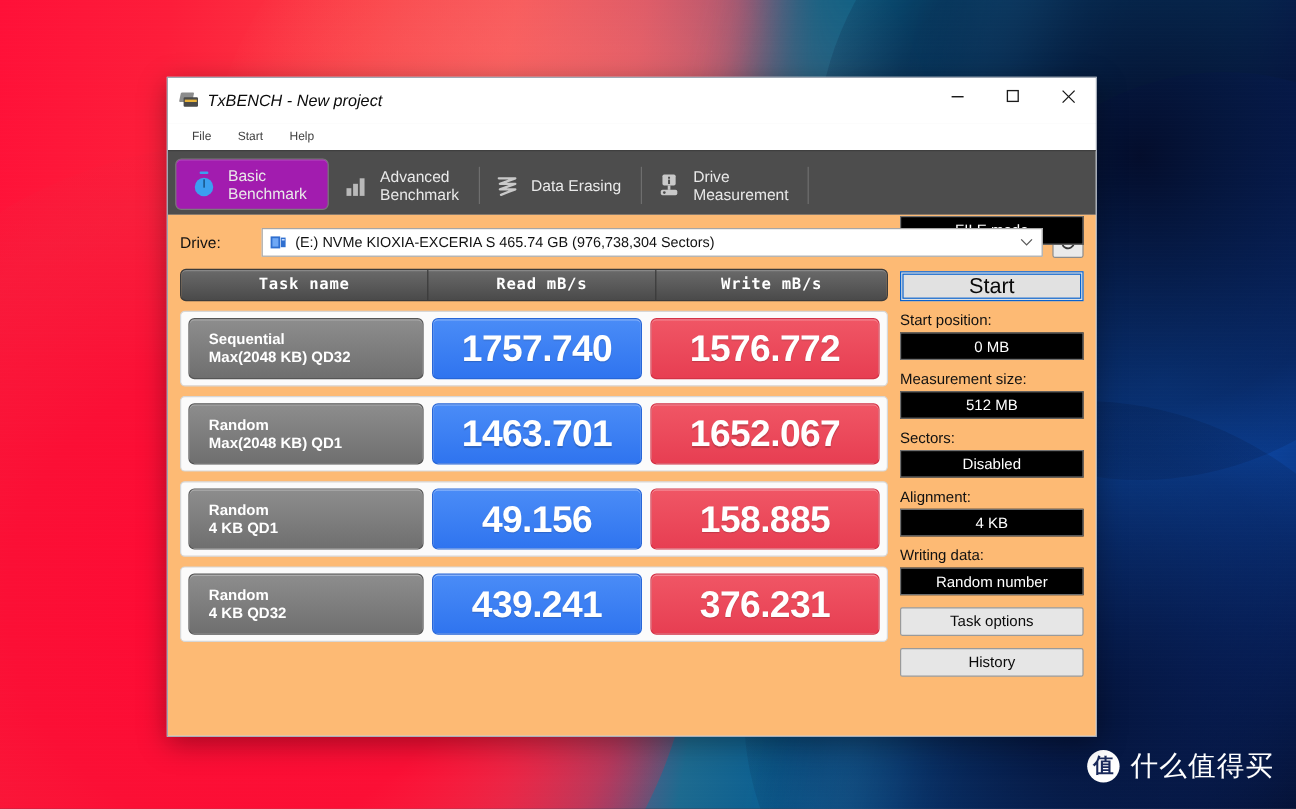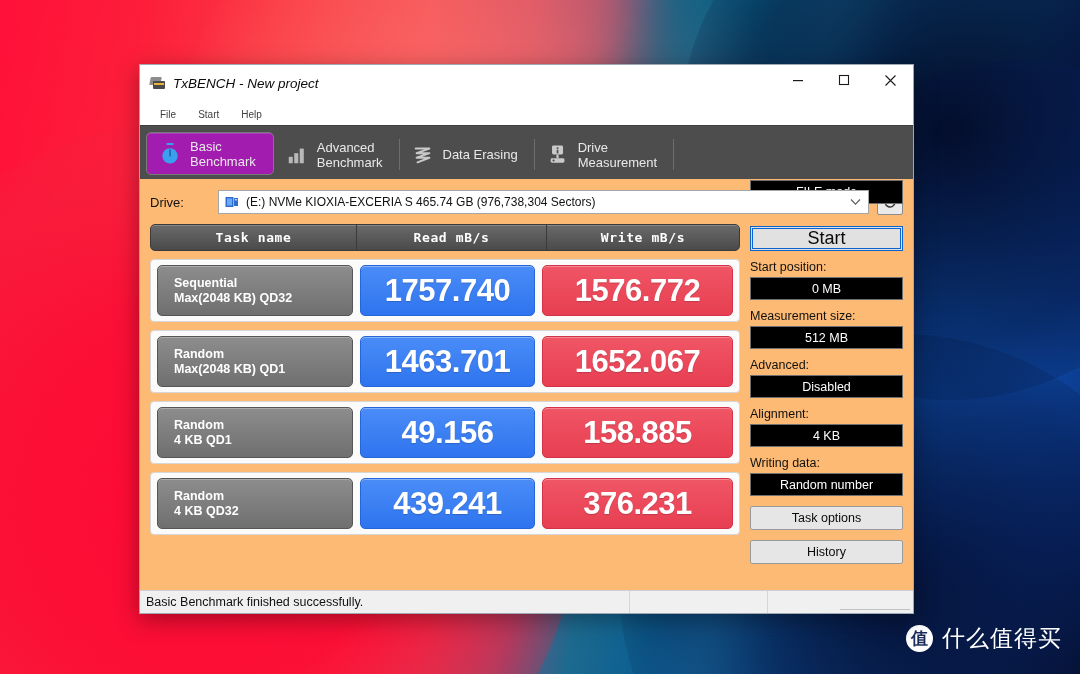--- a/index.html
+++ b/index.html
@@ -463,35 +463,30 @@
       <div class="side-panel">
         <div class="mode-btn">FILE mode</div>
         <div class="start-btn">Start</div>
 
         <div class="side-label">Start position:</div>
         <div class="side-value">0 MB</div>
 
         <div class="side-label">Measurement size:</div>
         <div class="side-value">512 MB</div>
 
-        <div class="side-label">Advanced:</div>
+        <div class="side-label">Sectors:</div>
         <div class="side-value">Disabled</div>
 
         <div class="side-label">Alignment:</div>
         <div class="side-value">4 KB</div>
 
         <div class="side-label">Writing data:</div>
         <div class="side-value">Random number</div>
 
         <div class="side-btn">Task options</div>
         <div class="side-btn">History</div>
       </div>
 
     </div>
   </div>
 
-  <div class="statusbar">
-    <div class="status-main">Basic Benchmark finished successfully.</div>
-    <div class="status-pane"></div>
-    <div class="status-pane last"></div>
-  </div>
 
 </div>
 
 </body></html>

